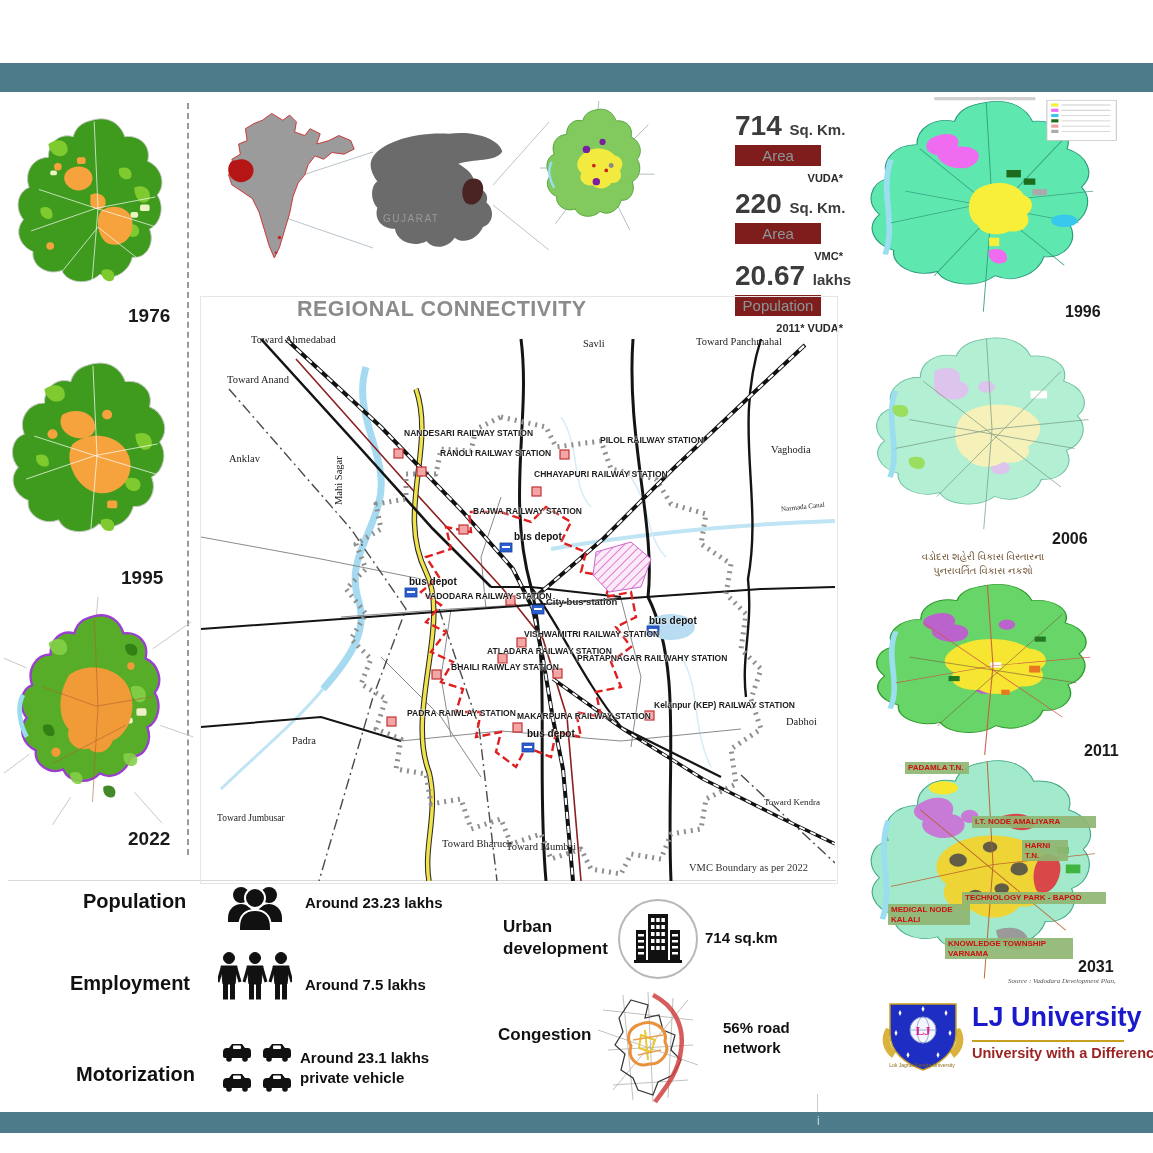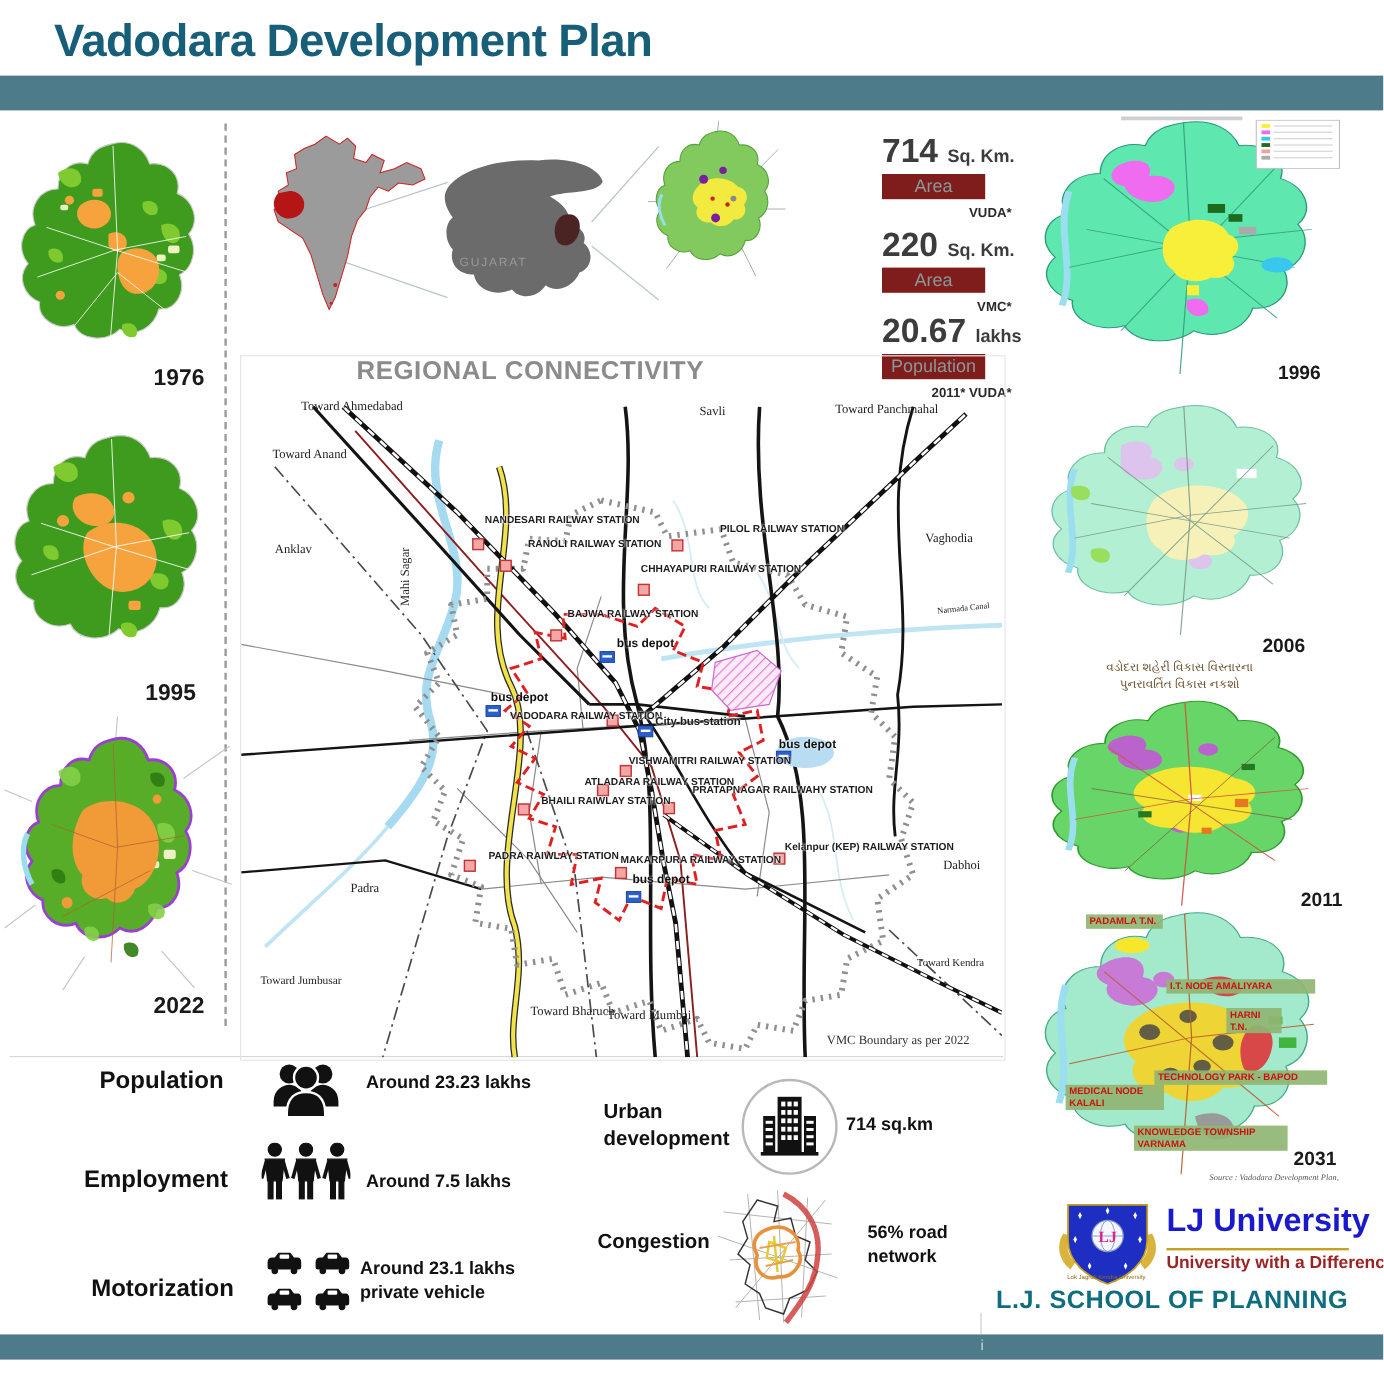--- a/index.html
+++ b/index.html
@@ -45,21 +45,20 @@
   .school{position:absolute;left:830px;top:1072px;font-size:21px;font-weight:bold;color:#0e6d7e;letter-spacing:0.5px;white-space:nowrap;}
   .ribbon{position:absolute;left:872px;top:1062px;width:100px;text-align:center;font-size:5px;color:#8a6a10;}
   .page-marker{position:absolute;left:817px;top:1114px;font-size:12px;color:#cfdada;}
   .vline{position:absolute;left:817px;top:1094px;width:1px;height:18px;background:#cccccc;}
 </style>
 </head>
 <body>
 
 <div class="slide">
 
-  <div class="titlebar">Vadodara Development Plan</div>
   <div class="tealbar" style="top:63px;height:29px;"></div>
   <div class="tealbar" style="top:1112px;height:21px;"></div>
   <div class="page-marker">i</div>
   <div class="vline"></div>
   <div class="hairline" style="left:8px;top:880px;width:828px;height:1px;"></div>
   <div class="divider-dashed"></div>
 
   <svg class="abs" style="left:12px;top:114px" width="172" height="198" viewBox="0 0 180 210" preserveAspectRatio="none">
     <path d="M86,6 C103,2 114,12 118,24 C134,22 146,34 142,50 C156,56 162,74 152,86 C160,98 156,116 144,122 C150,138 140,154 126,152 C122,168 106,178 92,170 C80,182 58,180 52,166 C36,172 20,160 22,146 C8,140 2,124 12,112 C2,100 6,82 18,78 C12,62 22,46 38,46 C38,30 50,20 64,24 C68,10 78,8 86,6 Z" fill="#3f9b1d" stroke="#c9c9c9" stroke-width="1"></path>
     <g fill="#7fca2e">
@@ -612,15 +611,14 @@
     </g>
     <circle cx="43" cy="32" r="13" fill="#f4f7ff" stroke="#8899cc" stroke-width="1"></circle>
     <ellipse cx="43" cy="32" rx="6" ry="13" fill="none" stroke="#8899cc" stroke-width="0.8"></ellipse>
     <line x1="30" y1="32" x2="56" y2="32" stroke="#8899cc" stroke-width="0.8"></line>
     <text x="43" y="37" text-anchor="middle" font-size="13" font-weight="bold" fill="#e0218a" font-family="Liberation Serif, serif">LJ</text>
   </svg>
   <div class="ribbon">Lok Jagruti Kendra University</div>
   <div class="uni-name">LJ University</div>
   <div class="uni-underline"></div>
   <div class="uni-tagline">University with a Difference</div>
-  <div class="school">L.J. SCHOOL OF PLANNING</div>
 
 </div>
 
 </body></html>

